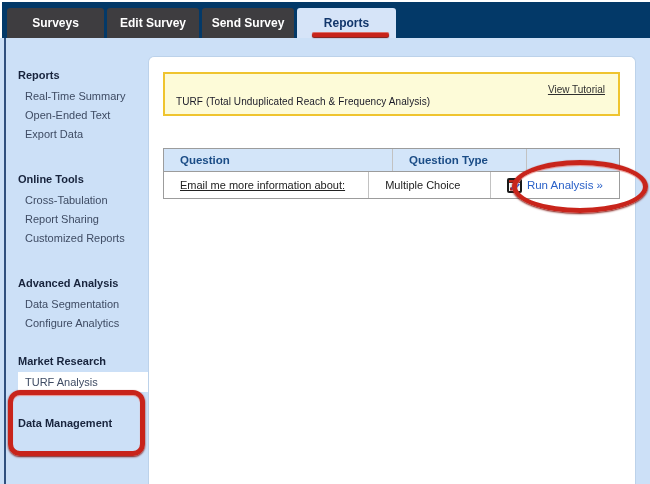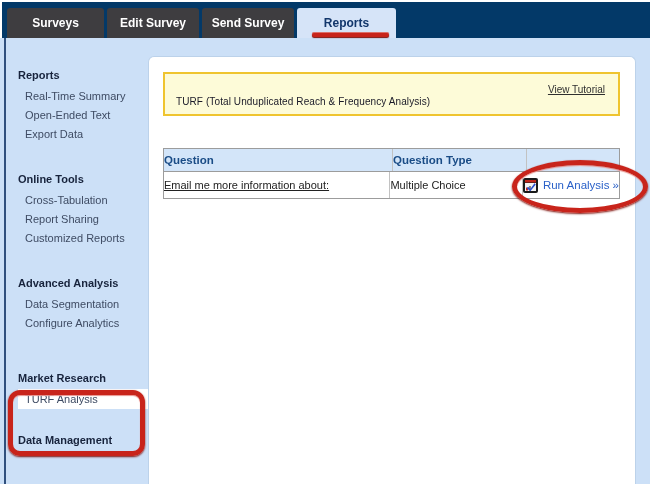--- a/index.html
+++ b/index.html
@@ -34,21 +34,21 @@
   .sec-h{
     font-size:11px;font-weight:bold;color:#17233C;
     padding-left:8px;line-height:14px;
   }
   .sec-i{
     font-size:11px;color:#3E4B63;line-height:19px;padding-left:15px;cursor:pointer;
   }
   .sec-i.selected{
     background:#ffffff;margin-left:8px;padding-left:7px;line-height:20px;margin-top:4px;
   }
-  .mt28{margin-top:28px}.mt38{margin-top:38px}.mt24{margin-top:24px}
+  .mt28{margin-top:28px}.mt38{margin-top:21px}.mt24{margin-top:24px}
   .items{margin-top:5px;}
 
   
   .panel{
     position:absolute;left:148px;top:56px;width:488px;height:428px;
     background:#ffffff;border:1px solid #BCD2EA;border-bottom:none;
     border-radius:6px 6px 0 0;box-sizing:border-box;
   }
   .banner{
     position:absolute;left:14px;top:15px;width:457px;height:44px;
@@ -63,21 +63,21 @@
     font-size:10px;color:#2F2F2F;text-decoration:underline;cursor:pointer;
   }
 
   
   .tbl{
     position:absolute;left:14px;top:91px;width:457px;
     border:1px solid #9C9C9C;box-sizing:border-box;background:#fff;
   }
   .trow{display:flex;}
   .thead{background:#D3E5F9;border-bottom:1px solid #9C9C9C;}
-  .cell{box-sizing:border-box;padding:0 0;display:flex;align-items:center;}
+  .cell{box-sizing:border-box;padding:0 16px;display:flex;align-items:center;}
   .c0{width:229px;border-right:1px solid #C2C2C2;}
   .c1{width:134px;border-right:1px solid #C2C2C2;}
   .c2{flex:1;}
   .thead .cell{height:22px;font-size:11.5px;font-weight:bold;color:#1A4C86;}
   .tdata .cell{height:26px;font-size:11px;color:#222222;}
   .q-link{text-decoration:underline;color:#222222;cursor:pointer;}
   .run-link{color:#2A61C8;font-size:11.5px;cursor:pointer;margin-left:5px;white-space:nowrap;}
   .run-icon{width:15px;height:15px;flex:0 0 15px;cursor:pointer;}
 
   

